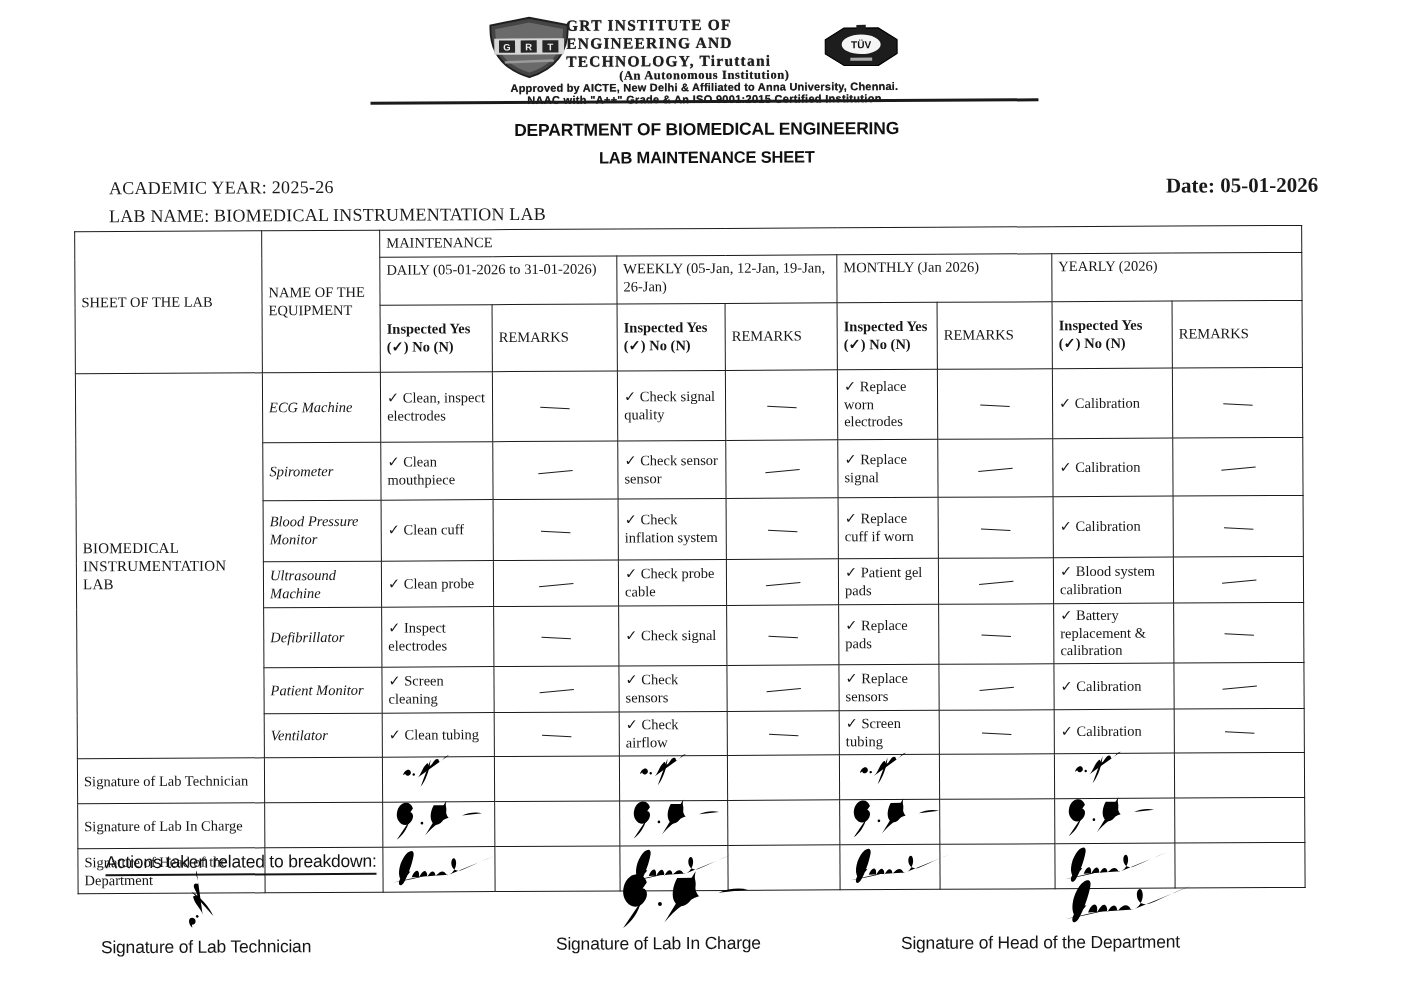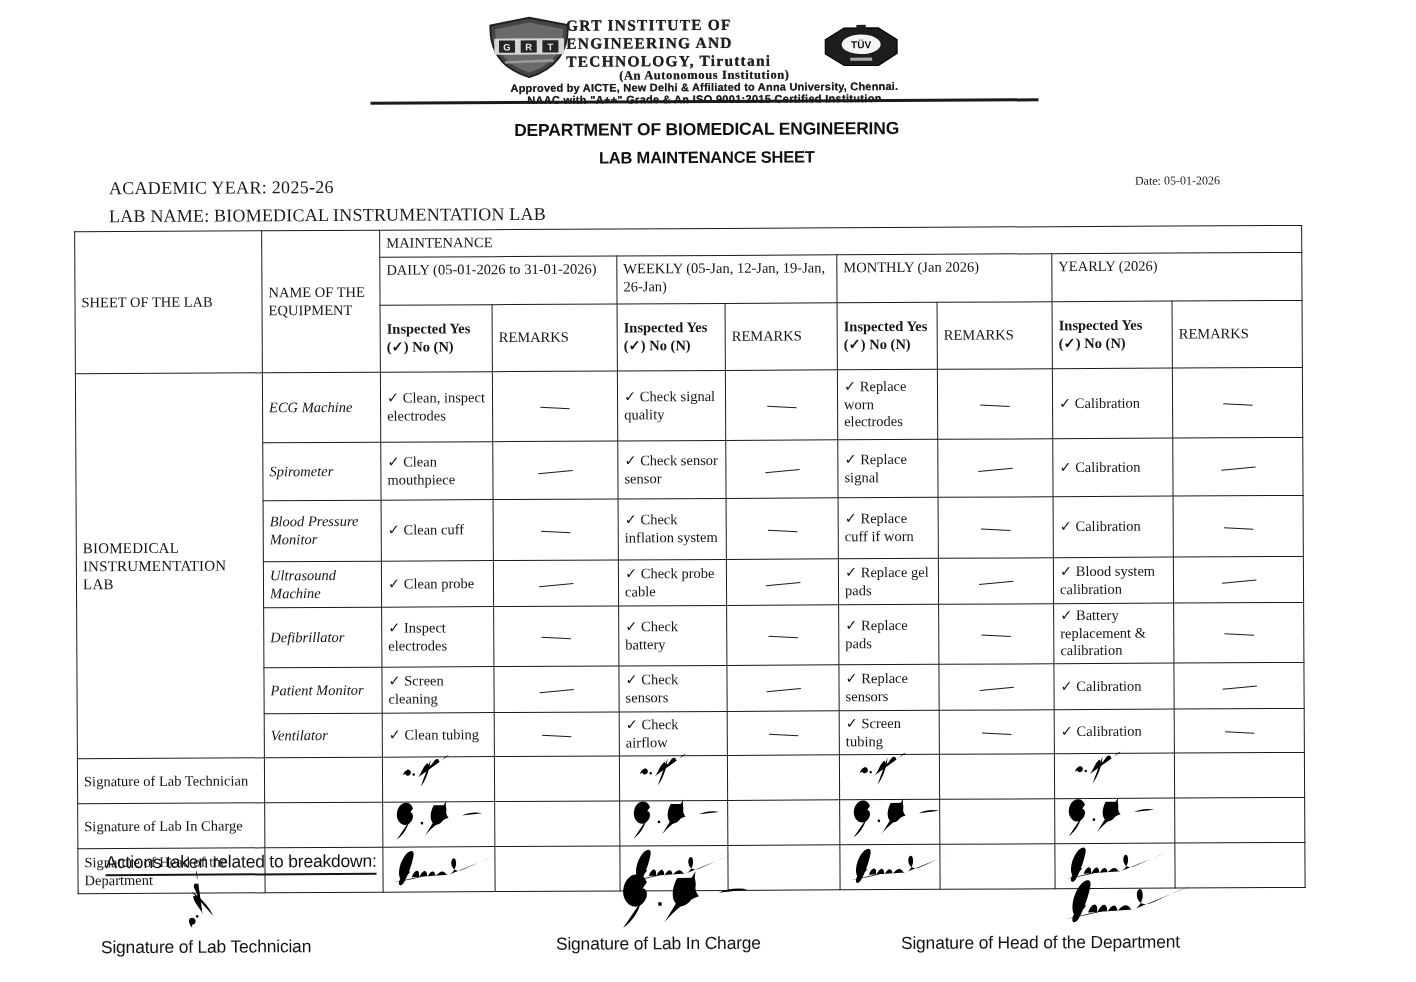--- a/index.html
+++ b/index.html
@@ -27,21 +27,21 @@
   .autonomous{top:56px;font-size:12.5px;font-weight:bold;font-family:"Liberation Serif",serif;letter-spacing:0.6px;}
   .approval{top:69px;font-size:11px;font-weight:bold;letter-spacing:0.2px;}
   .naac{top:81px;font-size:11px;font-weight:bold;letter-spacing:0.3px;}
   .lh-rule{position:absolute;left:0;top:88px;width:668px;height:3px;background:#1b1b1b;}
   
   .doc-title{position:absolute;left:0;top:119px;width:1416px;text-align:center;
     font-family:"Liberation Sans",sans-serif;font-weight:bold;font-size:17.5px;letter-spacing:-0.2px;color:#111;}
   .doc-subtitle{position:absolute;left:0;top:148px;width:1416px;text-align:center;
     font-family:"Liberation Sans",sans-serif;font-weight:bold;font-size:16.5px;letter-spacing:-0.2px;color:#111;}
   .meta-academic{position:absolute;left:110px;top:175px;font-size:18px;letter-spacing:0.3px;}
-  .meta-date{position:absolute;left:1136px;top:176px;font-size:12px;}
+  .meta-date{position:absolute;left:1167px;top:176px;font-size:21px;font-weight:bold;}
   .meta-labname{position:absolute;left:110px;top:203px;font-size:18px;letter-spacing:0.2px;}
   
   table.mt{position:absolute;left:75px;top:228px;width:1227px;border-collapse:collapse;table-layout:fixed;
     font-size:14.5px;line-height:1.22;color:#151515;}
   table.mt td{border:1.6px solid #1c1c1c;padding:3px 6px;vertical-align:middle;overflow:visible;position:relative;background:transparent;}
   tr.h1 td{height:20px;vertical-align:middle;}
   tr.h2 td{height:40px;vertical-align:top;padding-top:4px;}
   tr.h3 td{height:60px;vertical-align:middle;}
   .insp-head{display:inline-block;max-width:86px;font-weight:bold;}
   td.lab-h{vertical-align:middle;}
@@ -211,30 +211,30 @@
       <td class="rmk"><span class="hand-dash">—</span></td>
       <td class="task">✓ Calibration</td>
       <td class="rmk"><span class="hand-dash">—</span></td>
     </tr>
     <tr style="height:46px">
       <td class="eq">Ultrasound Machine</td>
       <td class="task">✓ Clean probe</td>
       <td class="rmk"><span class="hand-dash">—</span></td>
       <td class="task">✓ Check probe cable</td>
       <td class="rmk"><span class="hand-dash">—</span></td>
-      <td class="task">✓ Replace gel pads</td>
+      <td class="task">✓ Patient gel pads</td>
       <td class="rmk"><span class="hand-dash">—</span></td>
       <td class="task">✓ Blood system calibration</td>
       <td class="rmk"><span class="hand-dash">—</span></td>
     </tr>
     <tr style="height:58px">
       <td class="eq">Defibrillator</td>
       <td class="task">✓ Inspect electrodes</td>
       <td class="rmk"><span class="hand-dash">—</span></td>
-      <td class="task">✓ Check battery</td>
+      <td class="task">✓ Check signal</td>
       <td class="rmk"><span class="hand-dash">—</span></td>
       <td class="task">✓ Replace pads</td>
       <td class="rmk"><span class="hand-dash">—</span></td>
       <td class="task">✓ Battery replacement &amp; calibration</td>
       <td class="rmk"><span class="hand-dash">—</span></td>
     </tr>
     <tr style="height:46px">
       <td class="eq">Patient Monitor</td>
       <td class="task">✓ Screen cleaning</td>
       <td class="rmk"><span class="hand-dash">—</span></td>

